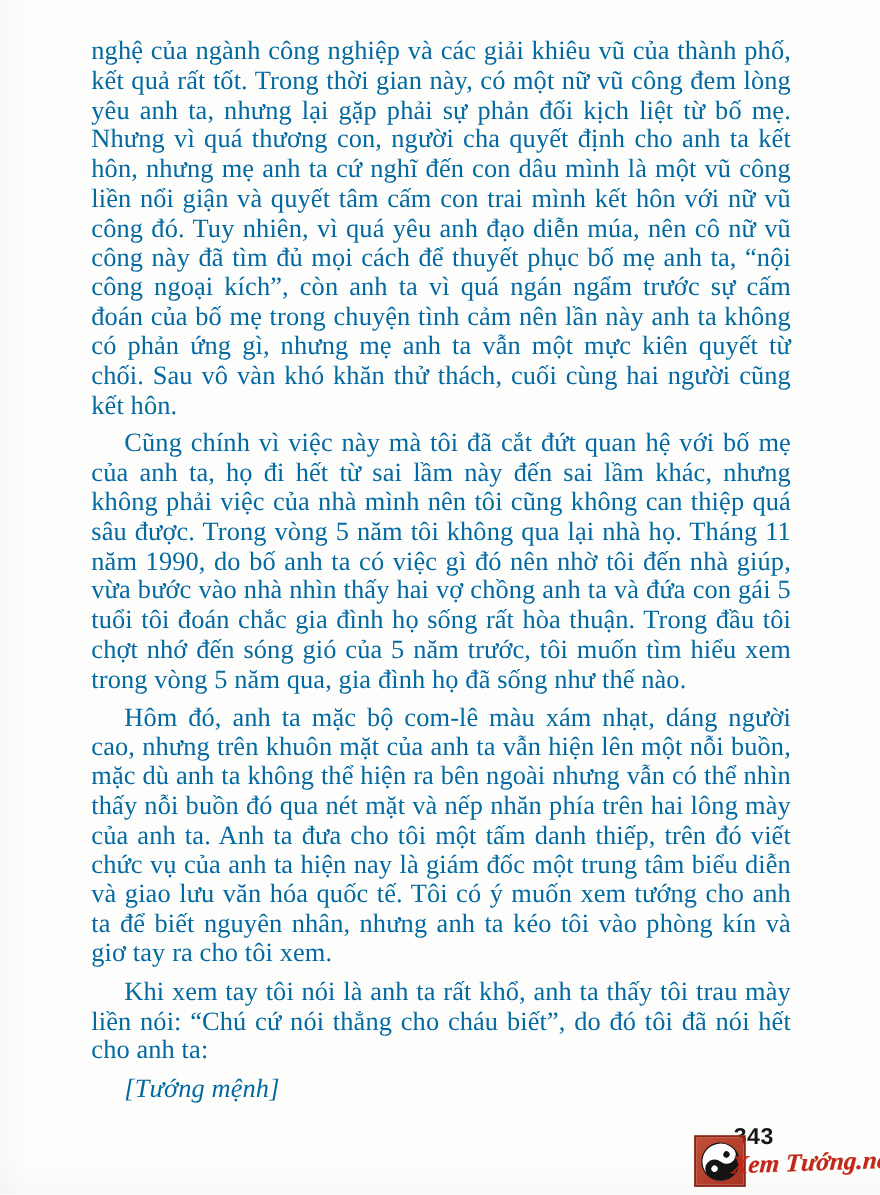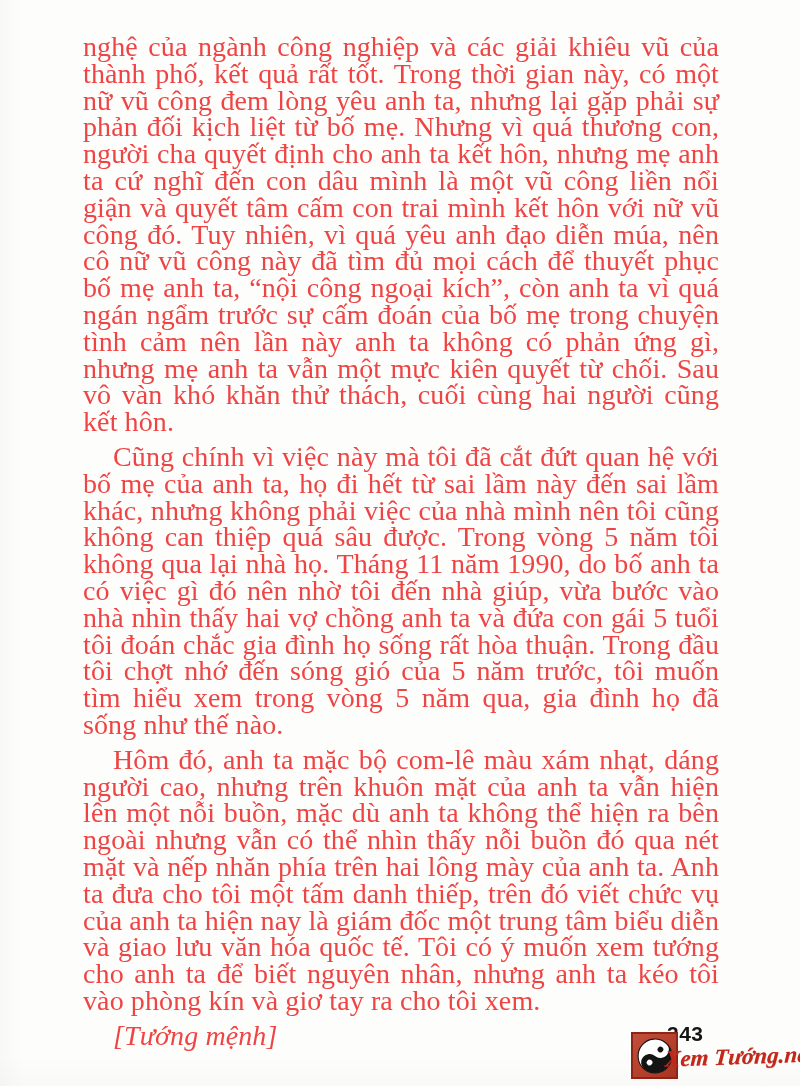--- a/index.html
+++ b/index.html
@@ -21,22 +21,22 @@
     pointer-events: none;
     background:
       linear-gradient(90deg, rgba(0,0,0,0.02), rgba(0,0,0,0) 3%),
       linear-gradient(0deg, rgba(0,0,0,0.015), rgba(0,0,0,0) 3%);
   }
   .text-block {
     position: absolute;
     left: 83px;
     top: 34px;
     width: 636px;
-    color: #ef4444;
-    font-size: 28px;
+    color: #0369a1;
+    font-size: 24px;
     line-height: 26.8px;
     text-align: justify;
     text-justify: inter-word;
     letter-spacing: 0.1px;
   }
   .text-block p {
     margin: 0;
   }
   .text-block p + p {
     margin-top: 8px;
@@ -97,20 +97,21 @@
 </style>
 </head>
 <body>
 
 <div class="scan-vignette"></div>
 
 <div class="text-block">
   <p>nghệ của ngành công nghiệp và các giải khiêu vũ của thành phố, kết quả rất tốt. Trong thời gian này, có một nữ vũ công đem lòng yêu anh ta, nhưng lại gặp phải sự phản đối kịch liệt từ bố mẹ. Nhưng vì quá thương con, người cha quyết định cho anh ta kết hôn, nhưng mẹ anh ta cứ nghĩ đến con dâu mình là một vũ công liền nổi giận và quyết tâm cấm con trai mình kết hôn với nữ vũ công đó. Tuy nhiên, vì quá yêu anh đạo diễn múa, nên cô nữ vũ công này đã tìm đủ mọi cách để thuyết phục bố mẹ anh ta, “nội công ngoại kích”, còn anh ta vì quá ngán ngẩm trước sự cấm đoán của bố mẹ trong chuyện tình cảm nên lần này anh ta không có phản ứng gì, nhưng mẹ anh ta vẫn một mực kiên quyết từ chối. Sau vô vàn khó khăn thử thách, cuối cùng hai người cũng kết hôn.</p>
   <p class="indent">Cũng chính vì việc này mà tôi đã cắt đứt quan hệ với bố mẹ của anh ta, họ đi hết từ sai lầm này đến sai lầm khác, nhưng không phải việc của nhà mình nên tôi cũng không can thiệp quá sâu được. Trong vòng 5 năm tôi không qua lại nhà họ. Tháng 11 năm 1990, do bố anh ta có việc gì đó nên nhờ tôi đến nhà giúp, vừa bước vào nhà nhìn thấy hai vợ chồng anh ta và đứa con gái 5 tuổi tôi đoán chắc gia đình họ sống rất hòa thuận. Trong đầu tôi chợt nhớ đến sóng gió của 5 năm trước, tôi muốn tìm hiểu xem trong vòng 5 năm qua, gia đình họ đã sống như thế nào.</p>
   <p class="indent">Hôm đó, anh ta mặc bộ com-lê màu xám nhạt, dáng người cao, nhưng trên khuôn mặt của anh ta vẫn hiện lên một nỗi buồn, mặc dù anh ta không thể hiện ra bên ngoài nhưng vẫn có thể nhìn thấy nỗi buồn đó qua nét mặt và nếp nhăn phía trên hai lông mày của anh ta. Anh ta đưa cho tôi một tấm danh thiếp, trên đó viết chức vụ của anh ta hiện nay là giám đốc một trung tâm biểu diễn và giao lưu văn hóa quốc tế. Tôi có ý muốn xem tướng cho anh ta để biết nguyên nhân, nhưng anh ta kéo tôi vào phòng kín và giơ tay ra cho tôi xem.</p>
+  <p class="indent">Khi xem tay tôi nói là anh ta rất khổ, anh ta thấy tôi trau mày liền nói: “Chú cứ nói thẳng cho cháu biết”, do đó tôi đã nói hết cho anh ta:</p>
   <p class="indent tag-line">[Tướng mệnh]</p>
 </div>
 
 <div class="page-number">343</div>
 
 <div class="watermark">
   <div class="logo-box">
     <svg width="36" height="36" viewBox="0 0 100 100" aria-hidden="true">
       <circle cx="50" cy="50" r="47" fill="#ffffff" stroke="#141414" stroke-width="3"></circle>
       <path d="M50,3 a47,47 0 0 1 0,94 a23.5,23.5 0 0 1 0,-47 a23.5,23.5 0 0 0 0,-47 z" fill="#141414"></path>

